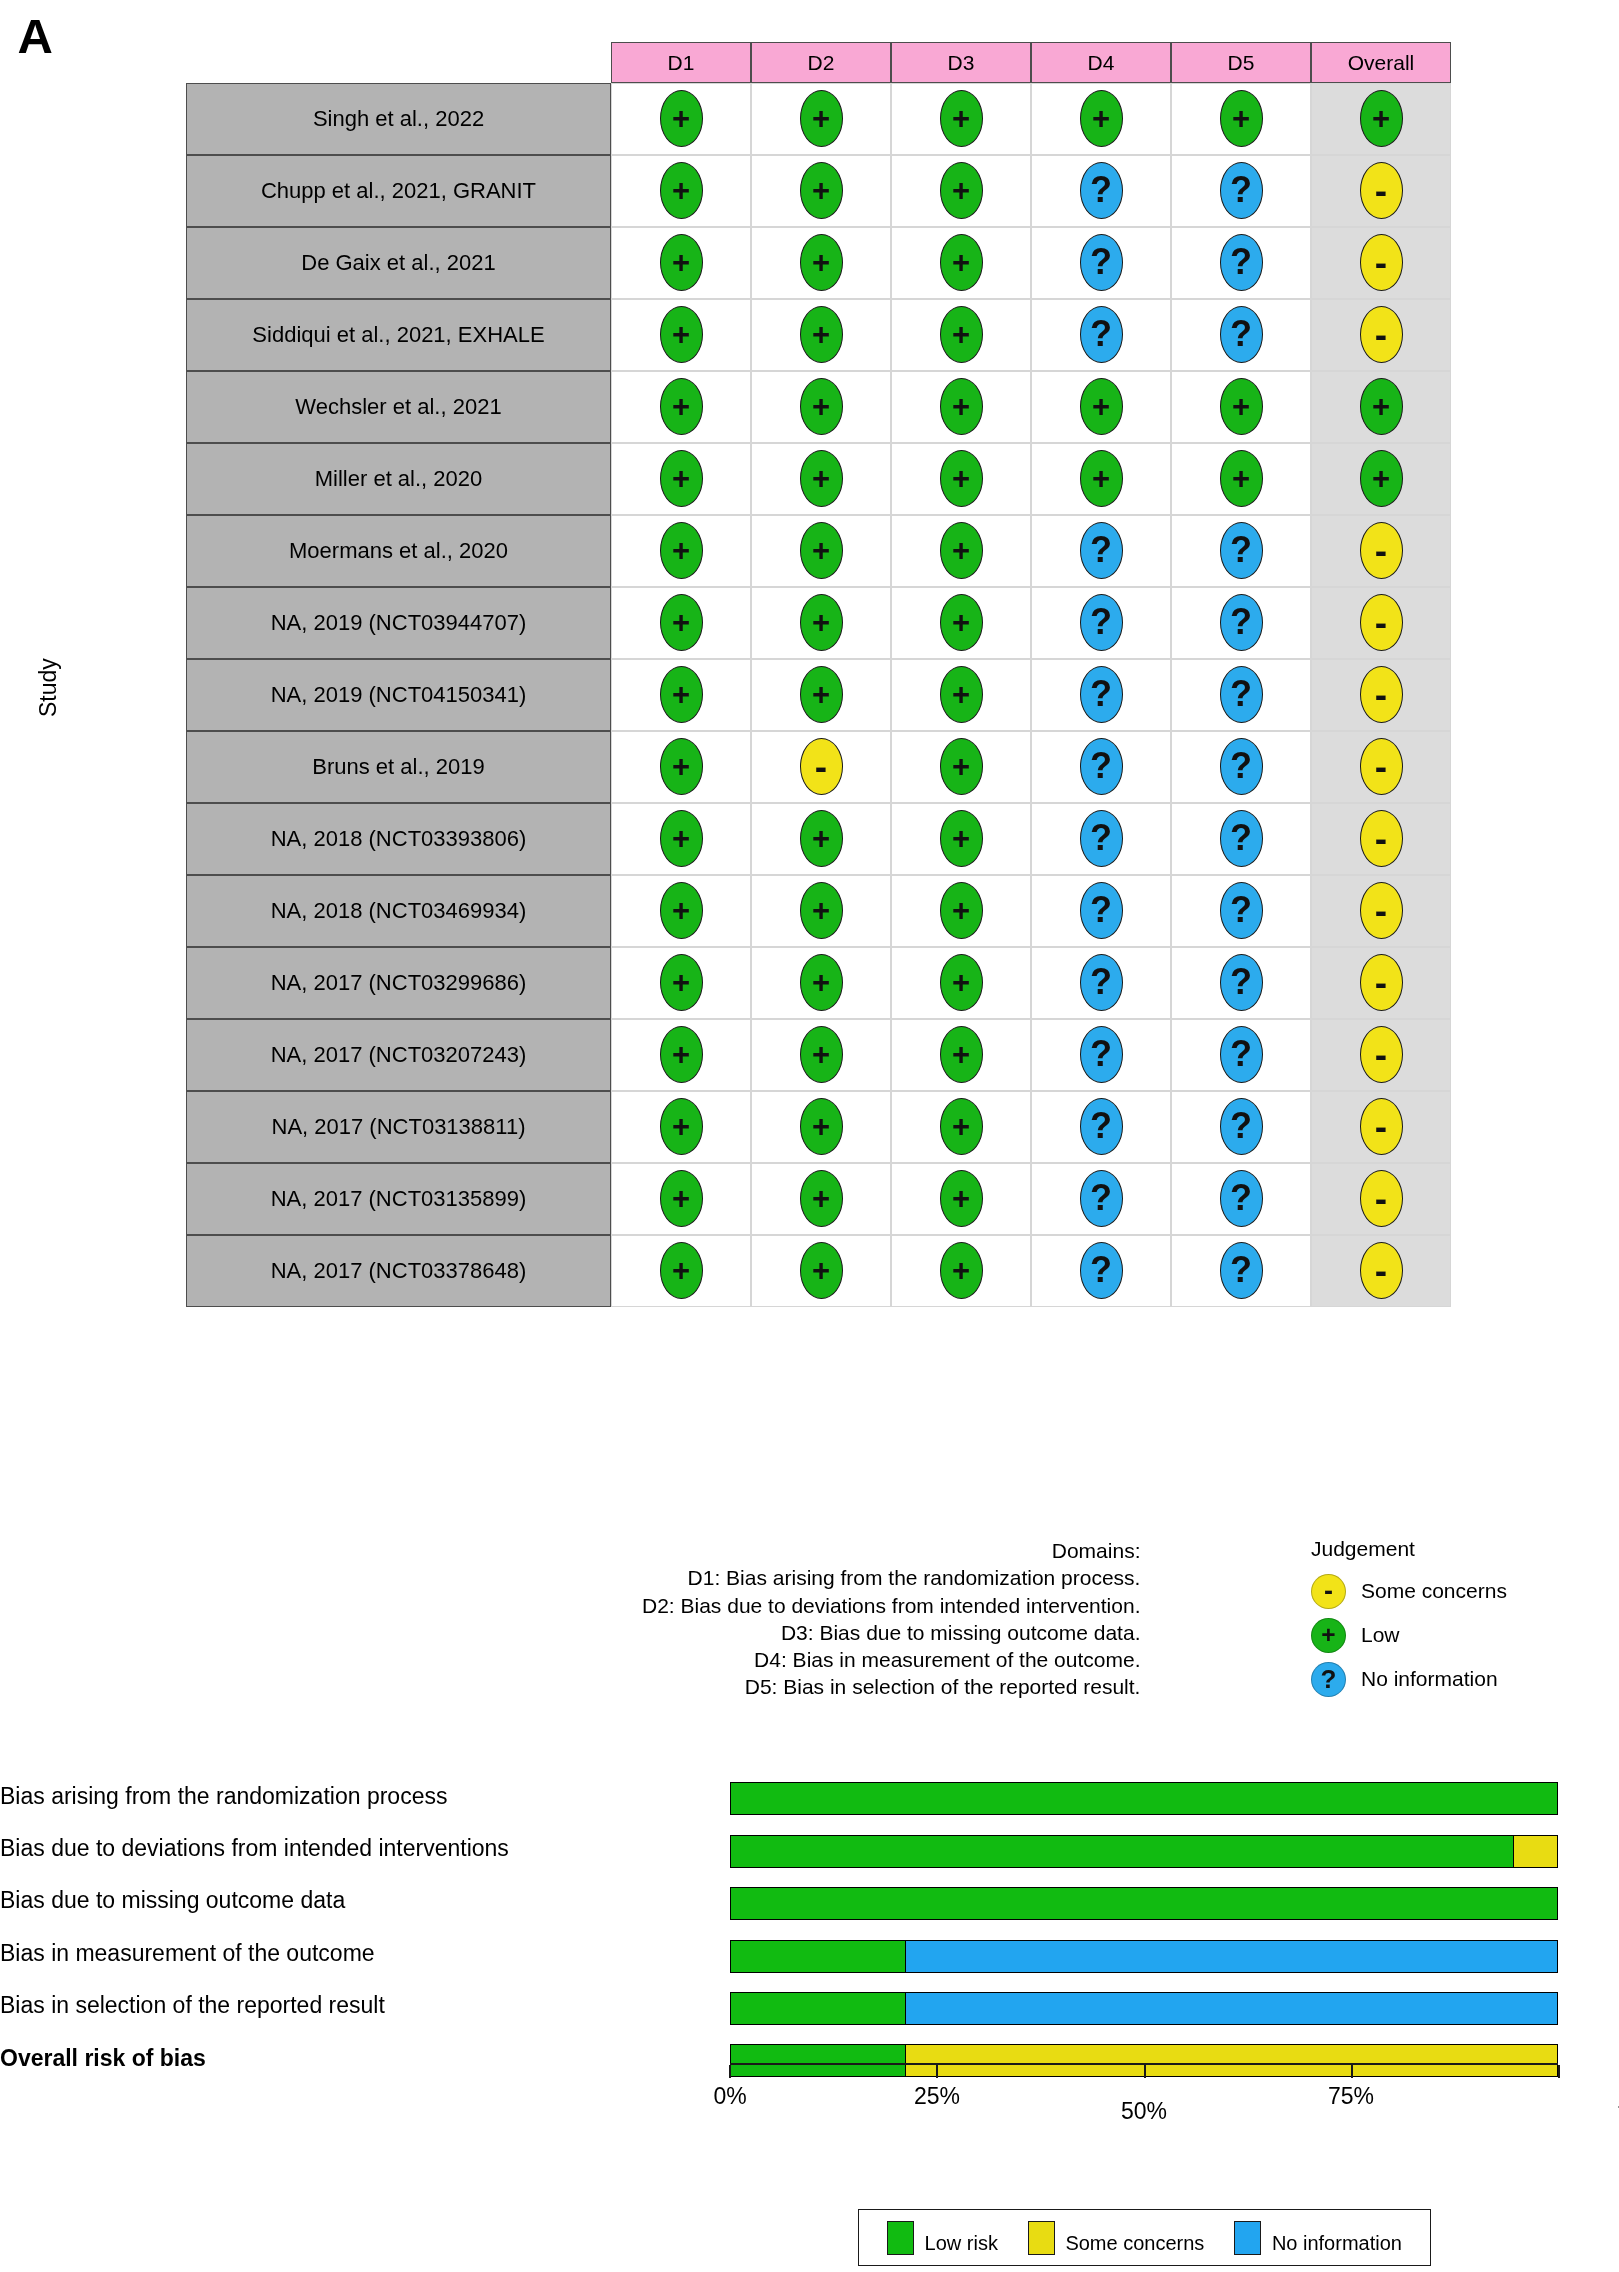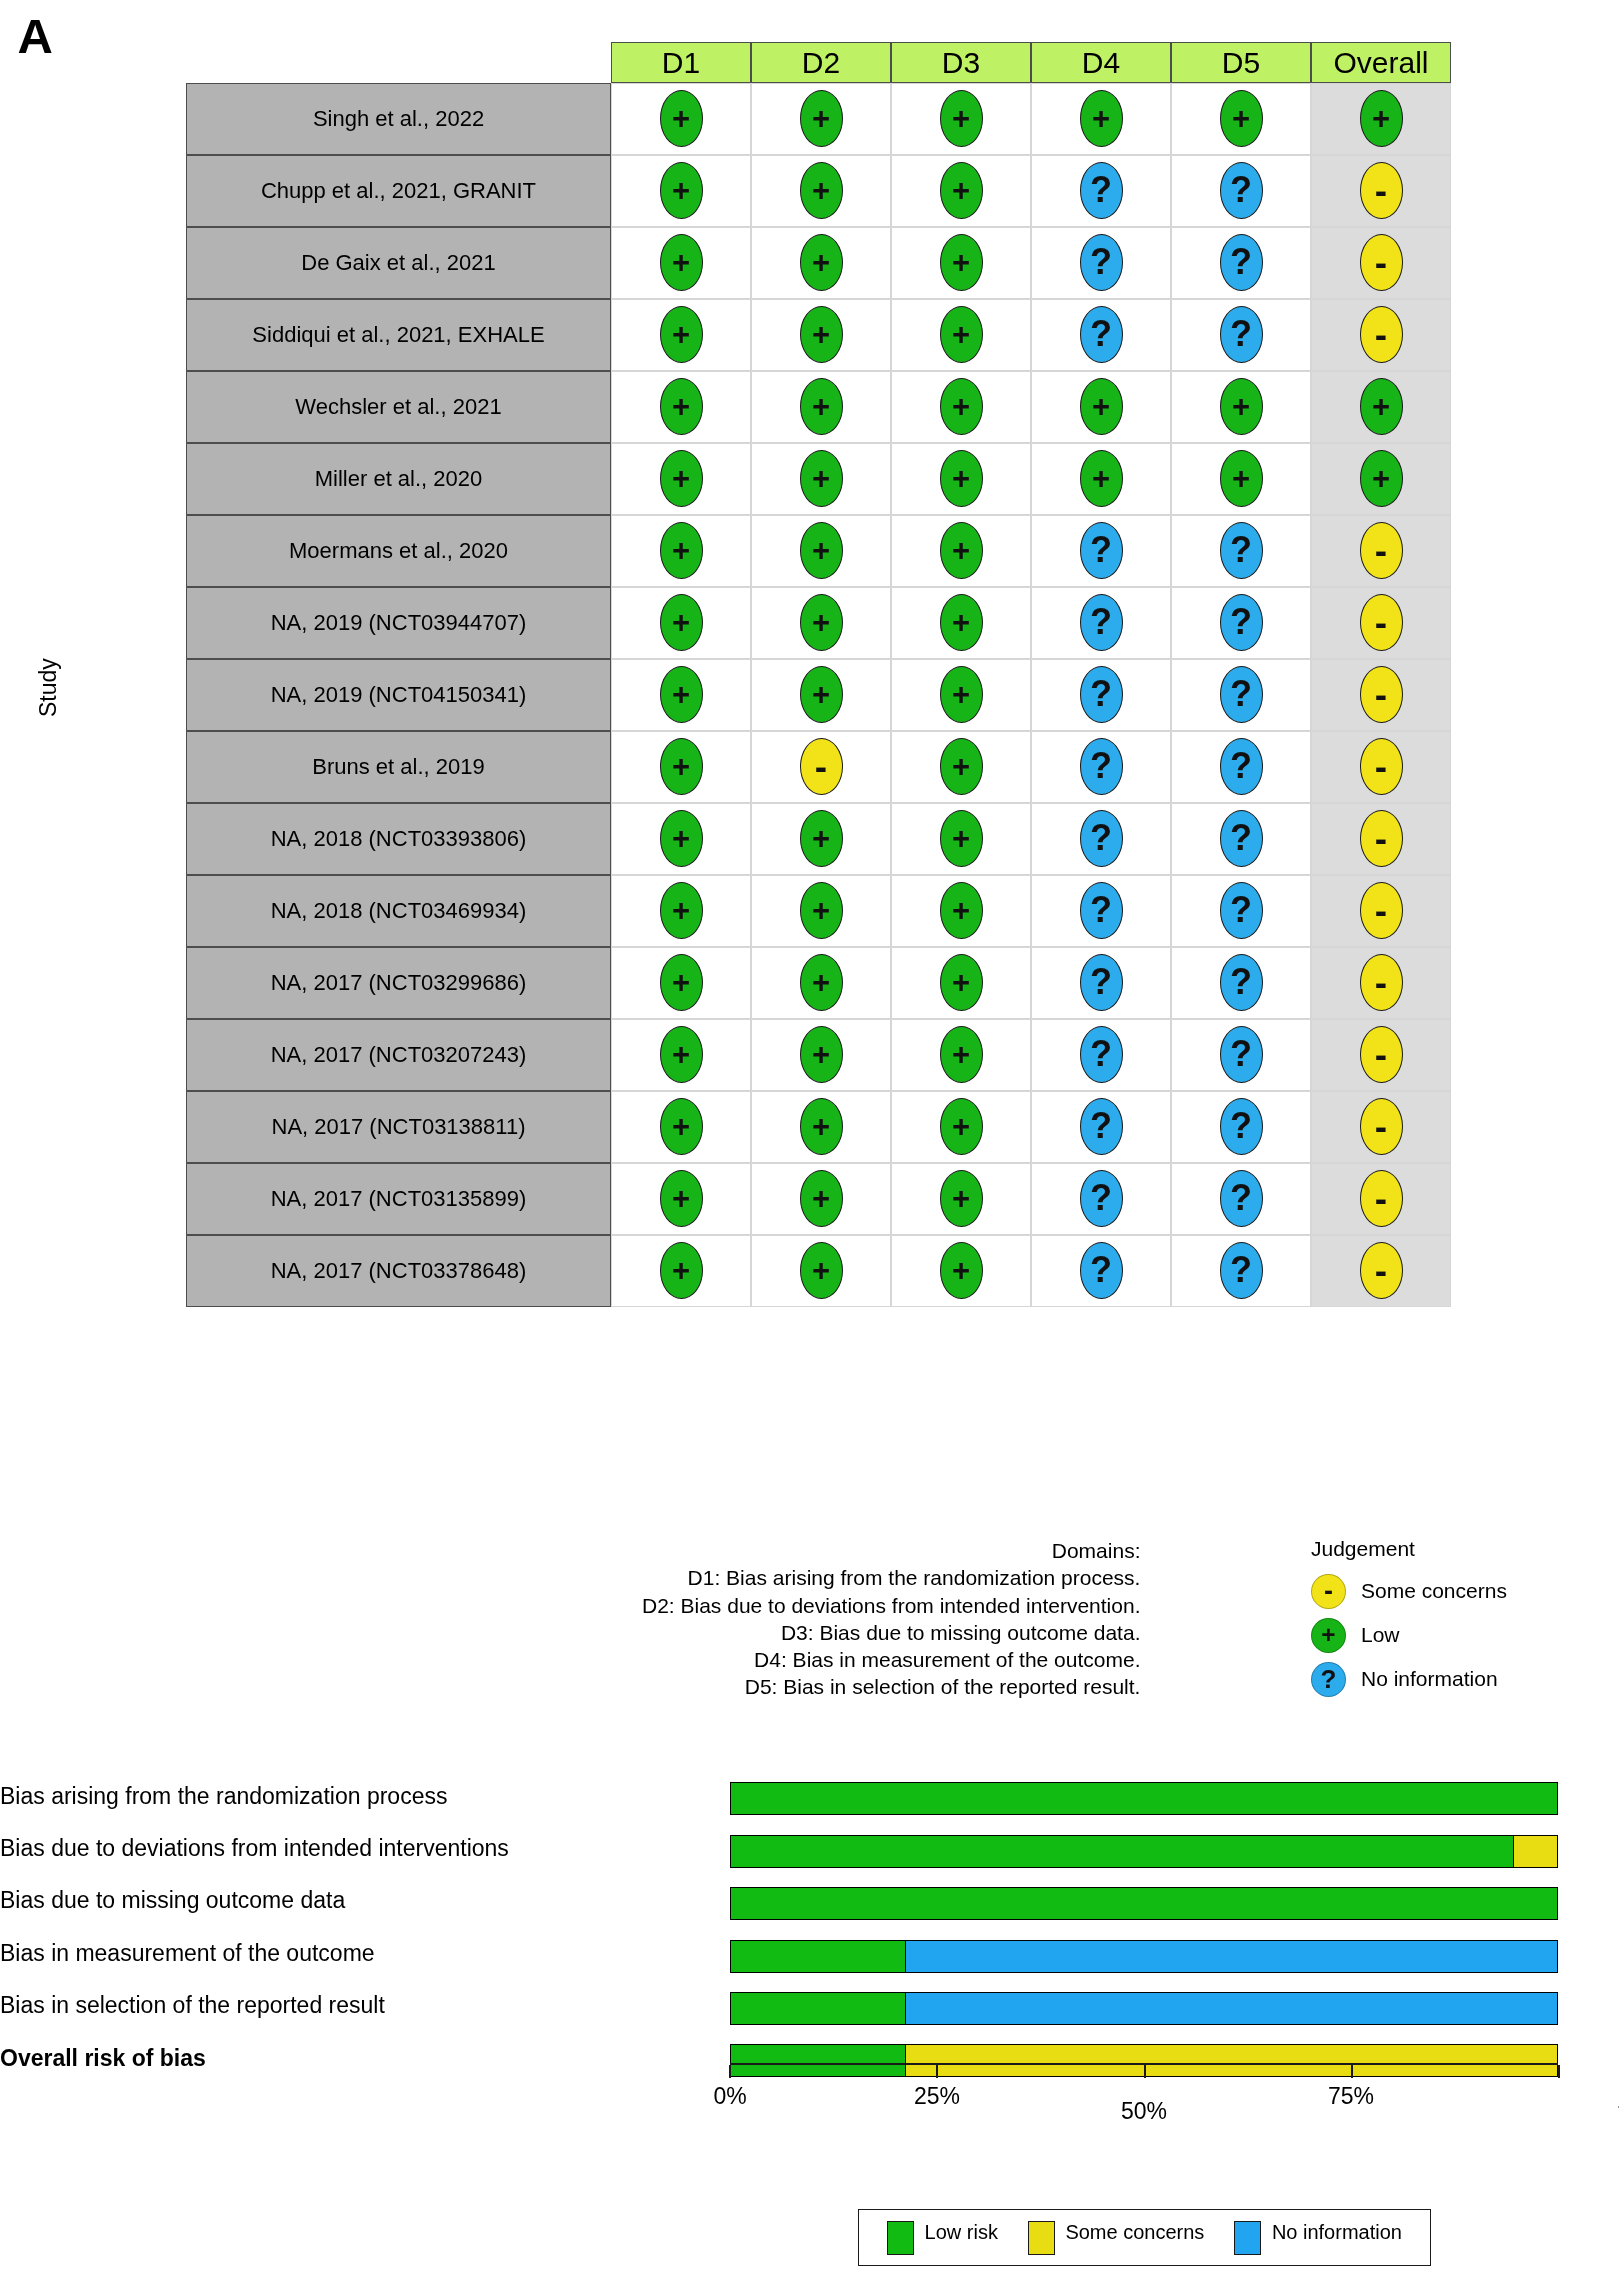--- a/index.html
+++ b/index.html
@@ -12,22 +12,22 @@
   #panelA{position:absolute;left:0;top:0;width:1620px;height:1724px;}
 
   #rob-title{position:absolute;left:635px;top:10.5px;width:856px;text-align:center;font-size:26px;}
 
   #study-axis-label{position:absolute;left:35px;top:717px;font-size:23px;
       transform:rotate(-90deg);transform-origin:left top;white-space:nowrap;}
 
   #tl-table{position:absolute;left:186px;top:42px;border-collapse:separate;border-spacing:0;}
   #tl-table td,#tl-table th{padding:0;margin:0;}
 
-  .hdr-cell{width:140px;height:41px;background:#bef264;border:1.2px solid #4d4d4d;
-      text-align:center;vertical-align:middle;font-size:30px;font-weight:normal;box-sizing:border-box;}
+  .hdr-cell{width:140px;height:41px;background:#f9a8d4;border:1.2px solid #4d4d4d;
+      text-align:center;vertical-align:middle;font-size:21px;font-weight:normal;box-sizing:border-box;}
   .hdr-spacer{width:425px;height:41px;background:transparent;border:none;}
 
   .study-cell{width:425px;height:72px;background:#b3b3b3;border:1.2px solid #4d4d4d;
       text-align:center;vertical-align:middle;font-size:22px;box-sizing:border-box;}
   .jcell{width:140px;height:72px;background:#fff;border:0.6px solid #d6d6d6;
       text-align:center;vertical-align:middle;box-sizing:border-box;}
   .jcell.overall{background:#dcdcdc;}
 
   .dot{display:inline-block;width:43px;height:57px;border-radius:50%;
       position:relative;border:1.7px solid #1a1a1a;box-sizing:border-box;}
@@ -69,21 +69,21 @@
   .seg{height:100%;}
   .seg + .seg{border-left:1.7px solid #000;box-sizing:border-box;}
 
   #xaxis{position:absolute;left:730px;top:339px;width:828px;height:2.3px;background:#1a1a1a;}
   .tick{position:absolute;top:0;width:1.7px;height:13px;background:#1a1a1a;}
   .ticklabel{position:absolute;top:17.5px;font-size:23px;transform:translateX(-50%);white-space:nowrap;}
 
   #b-legend{position:absolute;left:858px;top:2209px;width:571px;height:55px;
       border:1.7px solid #1a1a1a;background:#fff;display:flex;align-items:center;
       justify-content:center;gap:0;}
-  #b-legend .lg{display:flex;align-items:flex-start;margin:0 15px;font-size:20px;}
+  #b-legend .lg{display:flex;align-items:flex-end;margin:0 15px;font-size:20px;}
   #b-legend .sw{width:27px;height:34px;border:1.7px solid #1a1a1a;margin-right:10.5px;box-sizing:border-box;}
 </style>
 </head>
 <body>
 
 <div id="panelA">
   <div class="panel-letter" id="panelA-letter">A</div>
 
 
   <div id="study-axis-label">Study</div>

